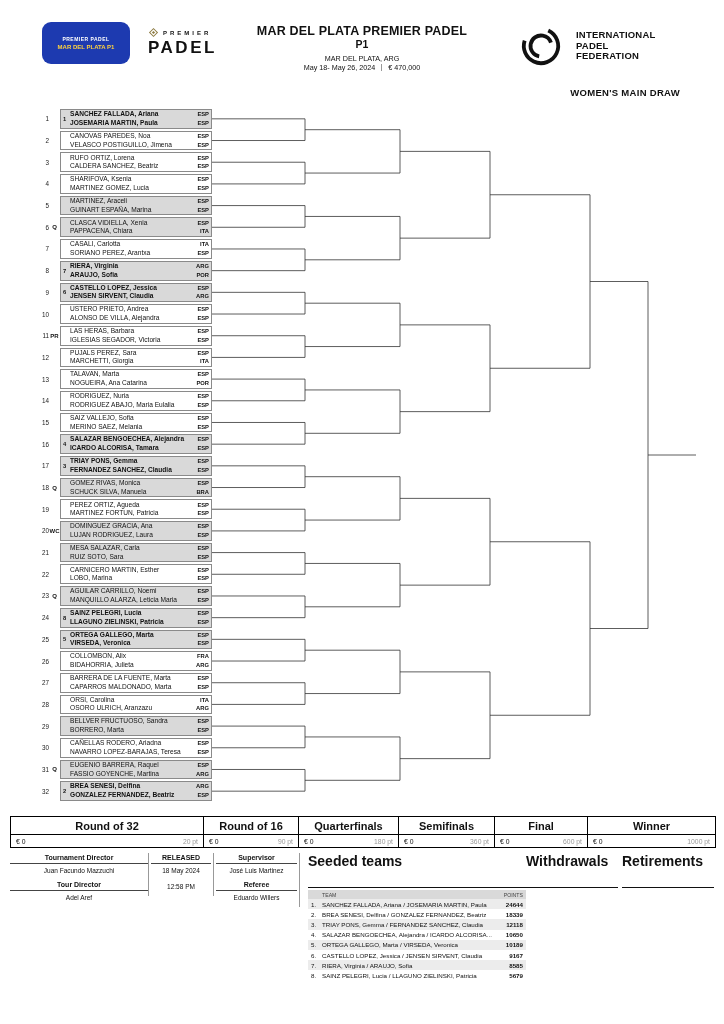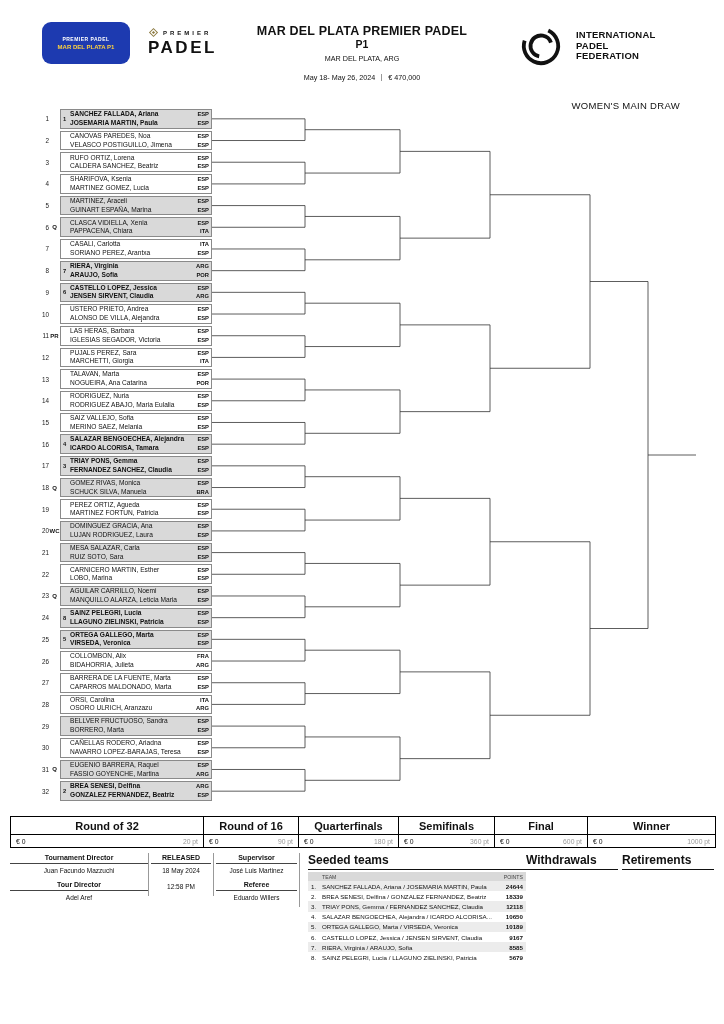--- a/index.html
+++ b/index.html
@@ -13,26 +13,26 @@
   .badge .b2{font-size:6px;font-weight:bold;color:#ffd23f;text-align:center;line-height:6.5px}
   .brand{position:absolute;left:148px;top:27px}
   .brand .row1{display:flex;align-items:center;gap:4px}
   .brand .premier{font-size:6px;font-weight:bold;letter-spacing:3px}
   .brand .padel{font-size:17px;font-weight:800;letter-spacing:2.5px;line-height:17px;margin-top:1px}
   .diamond{width:11px;height:11px}
   .titleblock{position:absolute;left:50%;top:24px;transform:translateX(-50%);width:270px;text-align:center}
   .t1{font-size:12.5px;font-weight:bold;letter-spacing:.2px}
   .t2{font-size:10.5px;font-weight:bold;margin-top:0}
   .t3{font-size:7.2px;margin-top:4px}
-  .t4{font-size:7.2px;margin-top:10px;display:flex;justify-content:center;align-items:center}
+  .t4{font-size:7.2px;margin-top:0;display:flex;justify-content:center;align-items:center}
   .tsep{display:inline-block;border-left:0.8px solid #999;height:7px;margin:0 6px}
   .fip{position:absolute;left:520px;top:25px;display:flex;align-items:center;gap:14px}
   .fip-emblem{width:42px;height:42px}
   .fiptxt{font-size:9.5px;font-weight:800;line-height:10.5px;letter-spacing:.2px}
-  .draw-title{position:absolute;top:100px;right:44px;font-size:9.5px;font-weight:normal;letter-spacing:.3px}
+  .draw-title{position:absolute;top:87px;right:44px;font-size:9.5px;font-weight:bold;letter-spacing:.3px}
   
   .draw{position:absolute;top:108px;left:36px;width:678px;height:694px}
   .lines{position:absolute;left:0;top:0;pointer-events:none}
   .entries{position:absolute;left:0;top:0;width:176px;height:694px;display:flex;flex-direction:column}
   .entry{height:21.6875px;display:flex;align-items:stretch}
   .pos{width:13px;text-align:right;font-size:6.3px;align-self:center;color:#222}
   .tagc{width:11px;text-align:center;font-size:6px;font-weight:bold;align-self:center}
   .tbox{flex:1;border:0.8px solid #8a8a8a;margin:1px 0;background:#fff;position:relative;
         display:flex;flex-direction:column;justify-content:space-evenly;padding-left:9px;box-sizing:border-box}
   .entry.shaded .tbox{background:#d9d9d9}
@@ -53,21 +53,21 @@
   .pts{color:#999}
   
   .info{position:absolute;top:853px;left:10px;width:704px;display:flex;align-items:flex-start}
   .blk{text-align:center;box-sizing:border-box}
   .hd{font-weight:bold;font-size:7px;border-bottom:0.8px solid #444;padding:1px 0 2px}
   .vl{font-size:6.5px;padding:3px 0 6px}
   .blk-directors{width:138px}
   .blk-released{width:66px;border-left:0.8px solid #999;border-right:0.8px solid #999;padding:0 2px}
   .blk-sup{width:86px;border-right:0.8px solid #999;padding:0 2px}
   .blk-seeded{width:218px;margin-left:8px;text-align:left}
-  .sec-title{font-weight:bold;font-size:12px;border-bottom:1px solid #111;padding-bottom:2px}
+  .sec-title{font-weight:bold;font-size:14px;border-bottom:1px solid #111;padding-bottom:18px}
   .st-head{display:flex;background:#d9d9d9;font-size:5.2px;color:#444;padding:1.5px 3px;margin-top:2px}
   .st-head .h-team{flex:1;margin-left:11px}
   .st-row{display:flex;align-items:center;font-size:6.2px;padding:1.6px 3px}
   .st-row:nth-of-type(odd){background:#ececec}
   .st-n{width:11px}
   .st-team{flex:1;white-space:nowrap;overflow:hidden}
   .st-pts{font-weight:bold;margin-left:4px}
   .blk-wd{width:92px;margin-left:0;text-align:left}
   .blk-rt{flex:1;margin-left:4px;text-align:left}
 </style>

